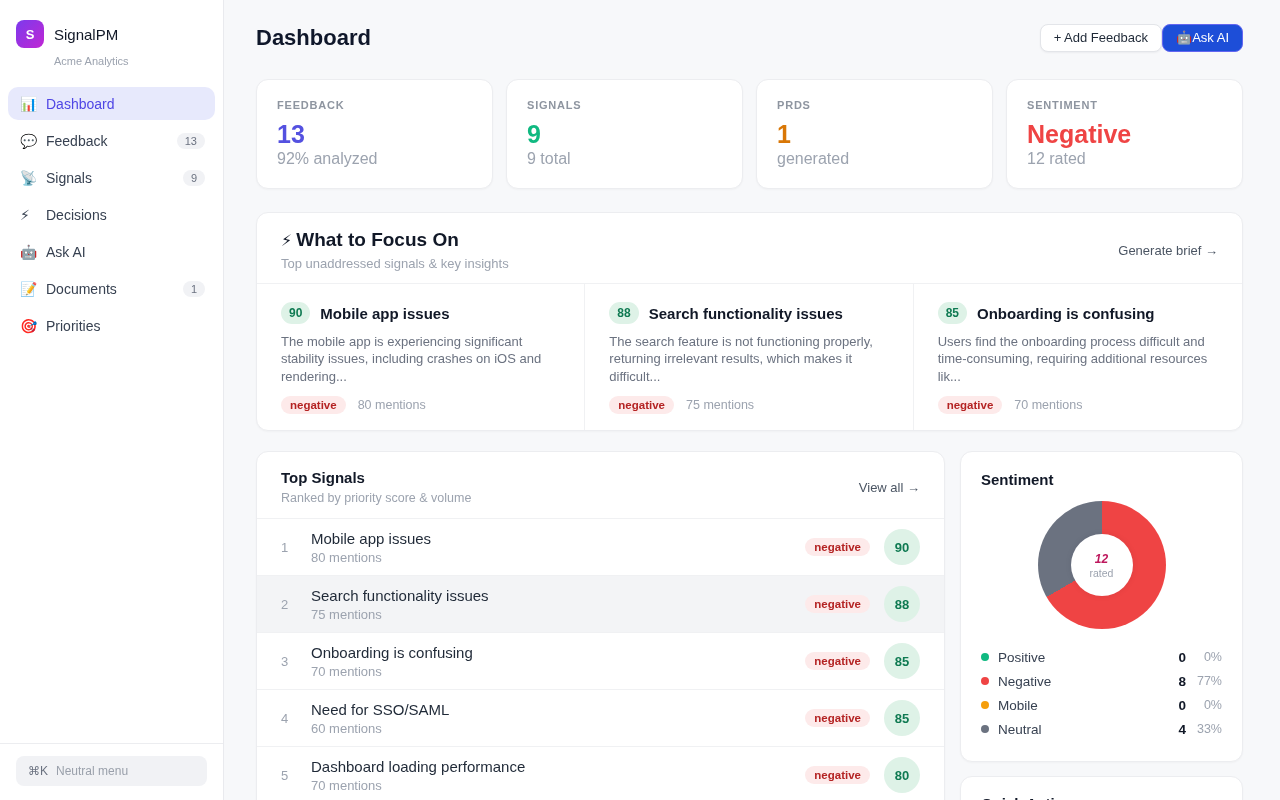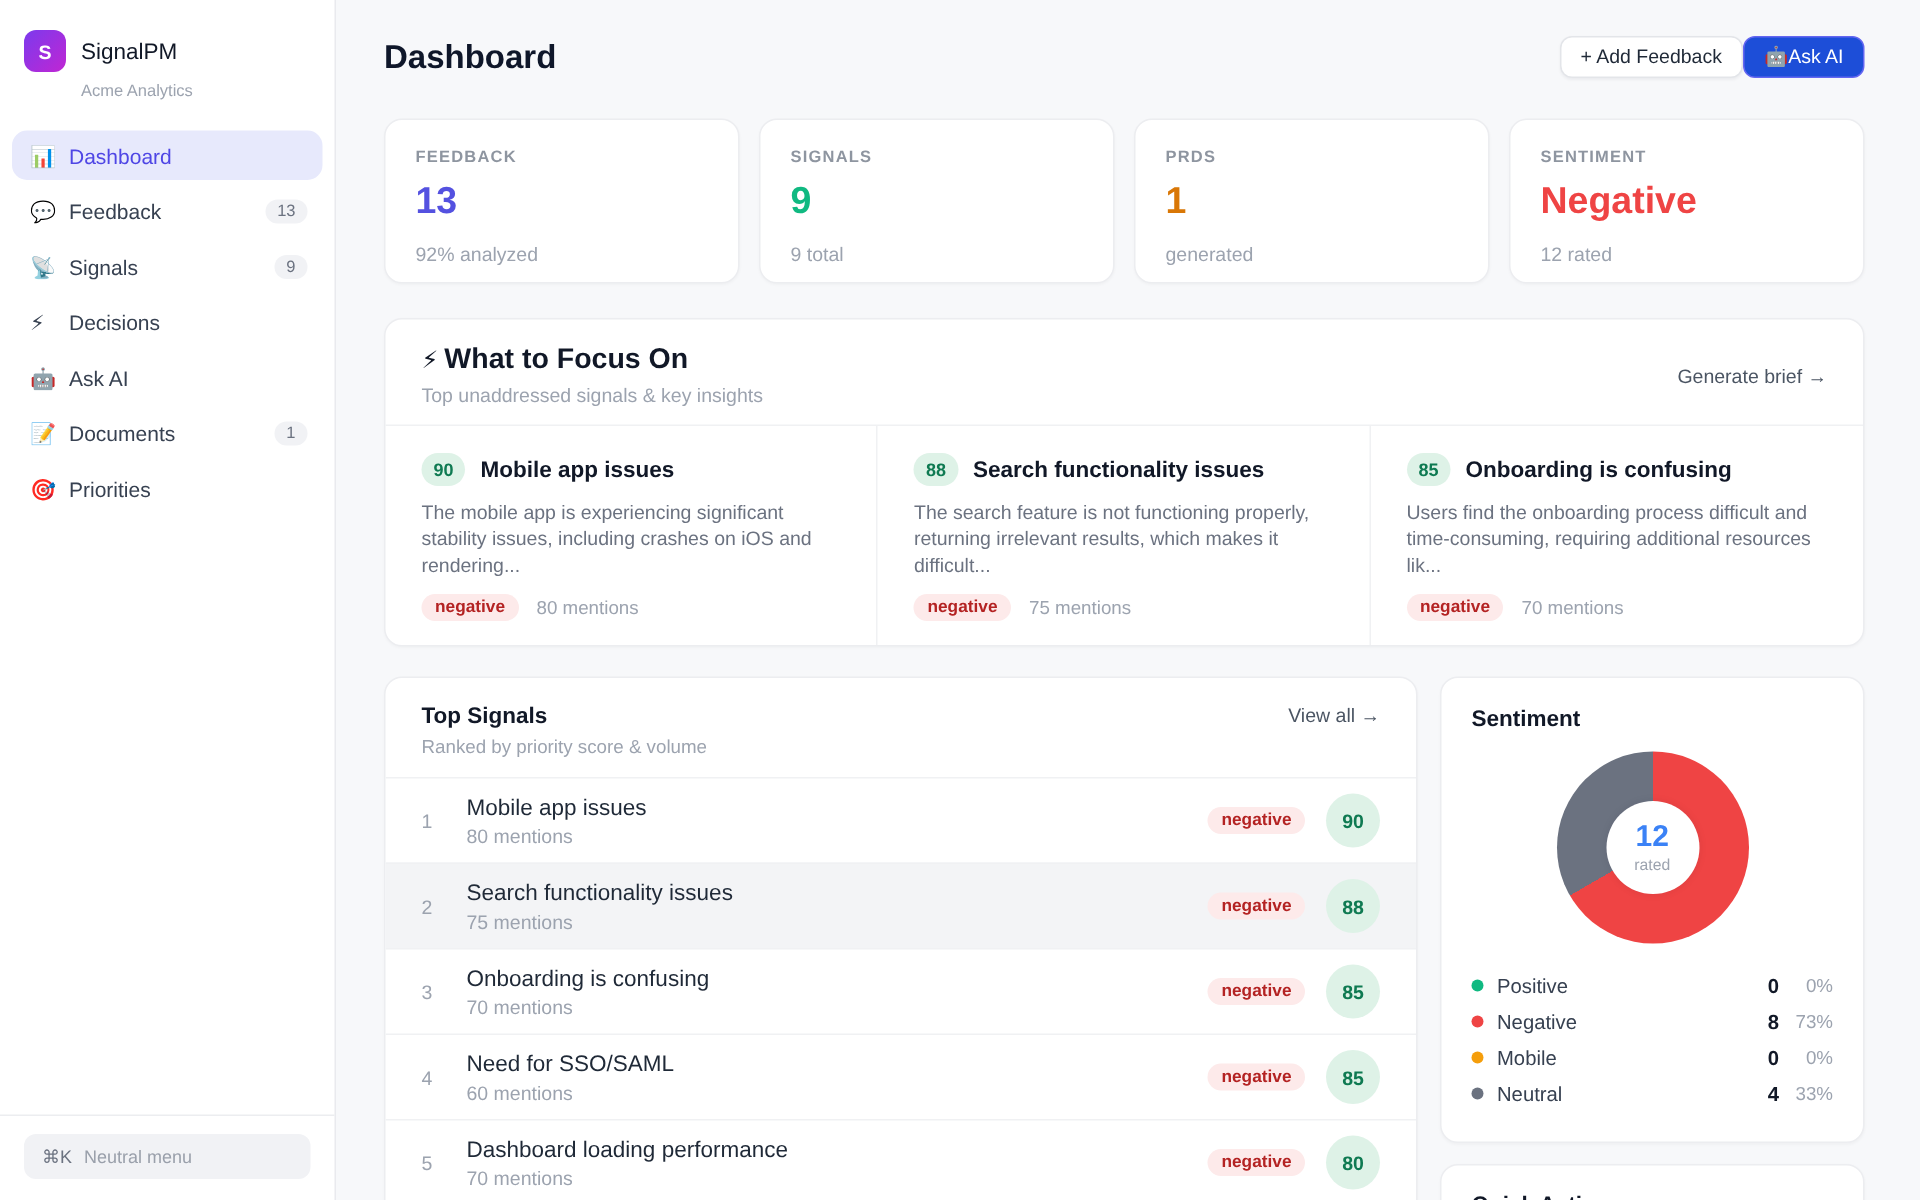--- a/index.html
+++ b/index.html
@@ -59,21 +59,21 @@
   }
   .btn-primary { background:#1d4ed8; color:#fff; border:1px solid #6366f1; }
   
   .stats { display:grid; grid-template-columns:repeat(4,1fr); gap:13px; margin-top:27px; }
   .stat-card {
     background:#fff; border:1px solid #ecedf0; border-radius:12px;
     padding:19px 20px; height:110px; box-shadow:0 1px 2px rgba(16,24,40,.03);
   }
   .stat-label { font-size:11px; font-weight:600; letter-spacing:.8px; color:#8e95a0; text-transform:uppercase; }
   .stat-value { font-size:25px; font-weight:700; margin-top:9px; }
-  .stat-sub { font-size:13px; color:#9ca3af; margin-top:13px; }
+  .stat-sub { font-size:16px; color:#9ca3af; margin-top:1px; }
   
   .panel {
     background:#fff; border:1px solid #ecedf0; border-radius:12px;
     box-shadow:0 1px 2px rgba(16,24,40,.03);
   }
   .focus-panel { margin-top:23px; }
   .focus-head { display:flex; align-items:center; justify-content:space-between; padding:16px 24px 12px; }
   .focus-title-row { display:flex; align-items:center; gap:4px; }
   .focus-title { font-size:19px; font-weight:700; color:#111827; }
   .focus-sub { font-size:13px; color:#9ca3af; margin-top:5px; }
@@ -90,21 +90,21 @@
   .focus-desc { font-size:13px; color:#6b7280; line-height:1.34; margin-top:9px; }
   .focus-meta { display:flex; align-items:center; gap:12px; margin-top:11px; }
   .neg-pill {
     background:#fdeaea; color:#b42323; font-size:11.5px; font-weight:700;
     padding:3px 9px; border-radius:999px;
   }
   .mentions { font-size:12.5px; color:#9ca3af; }
   
   .bottom-row { display:flex; gap:15px; margin-top:20px; align-items:flex-start; }
   .signals-panel { width:689px; min-width:689px; overflow:hidden; }
-  .panel-head { display:flex; align-items:flex-start; justify-content:space-between; padding:17px 24px 13px; }
+  .panel-head { display:flex; align-items:center; justify-content:space-between; padding:17px 24px 13px; }
   .panel-title { font-size:15px; font-weight:700; color:#111827; }
   .panel-sub { font-size:12.5px; color:#9ca3af; margin-top:5px; }
   .signal-row {
     display:flex; align-items:center; height:57px; padding:0 24px 0 24px;
     border-top:1px solid #f0f1f3; cursor:pointer;
   }
   .signal-row.highlighted { background:#f3f4f6; }
   .rank { width:30px; font-size:13px; color:#9ca3af; }
   .signal-main { flex:1; }
   .signal-title { font-size:15px; font-weight:500; color:#1f2937; }
@@ -121,21 +121,21 @@
   .donut {
     width:128px; height:128px; border-radius:50%; position:relative;
     background:conic-gradient(#ef4444 0deg 240deg,#6b7280 240deg 360deg);
   }
   .donut-hole {
     position:absolute; left:50%; top:50%; transform:translate(-50%,-50%);
     width:62px; height:62px; background:#fff; border-radius:50%;
     display:flex; flex-direction:column; align-items:center; justify-content:center;
     box-shadow:0 0 6px rgba(16,24,40,.08);
   }
-  .donut-value { font-size:20px; font-weight:700; color:#3b82f6; }
+  .donut-value { font-size:12px; font-weight:700; color:#be185d;font-style:italic; }
   .donut-label { font-size:10.5px; color:#9ca3af; margin-top:1px; }
   .legend { margin-top:16px; }
   .legend-row { display:flex; align-items:center; height:24px; }
   .legend-dot { width:8px; height:8px; border-radius:50%; margin-right:9px; }
   .legend-label { flex:1; font-size:13.5px; color:#374151; }
   .legend-count { font-size:13.5px; font-weight:700; color:#111827; }
   .legend-pct { width:36px; text-align:right; font-size:12.5px; color:#9ca3af; }
   .quick-panel { padding:18px 16px; height:120px; }
   .quick-title { padding:0 4px; }
 </style>
@@ -381,21 +381,21 @@
               <span class="legend-dot" style="background: rgb(16, 185, 129);"></span>
               <span class="legend-label">Positive</span>
               <span class="legend-count">0</span>
               <span class="legend-pct">0%</span>
             </div>
 
             <div class="legend-row">
               <span class="legend-dot" style="background: rgb(239, 68, 68);"></span>
               <span class="legend-label">Negative</span>
               <span class="legend-count">8</span>
-              <span class="legend-pct">73%</span>
+              <span class="legend-pct">77%</span>
             </div>
 
             <div class="legend-row">
               <span class="legend-dot" style="background: rgb(245, 158, 11);"></span>
               <span class="legend-label">Mobile</span>
               <span class="legend-count">0</span>
               <span class="legend-pct">0%</span>
             </div>
 
             <div class="legend-row">

